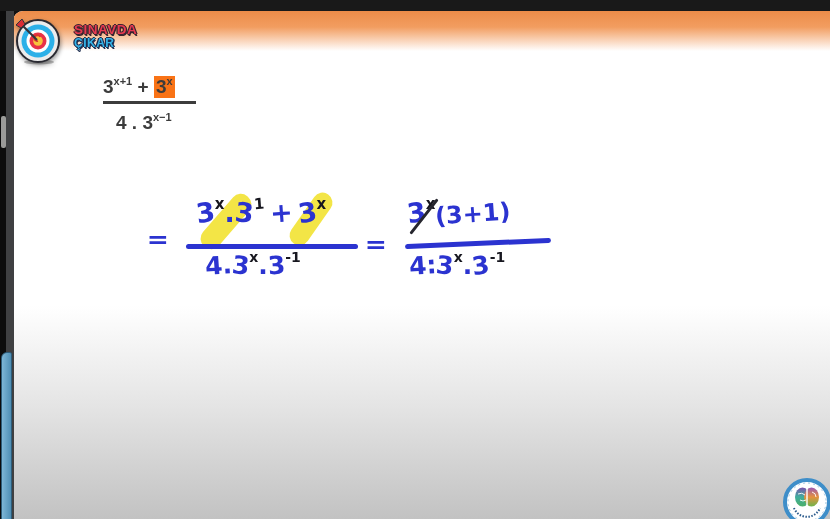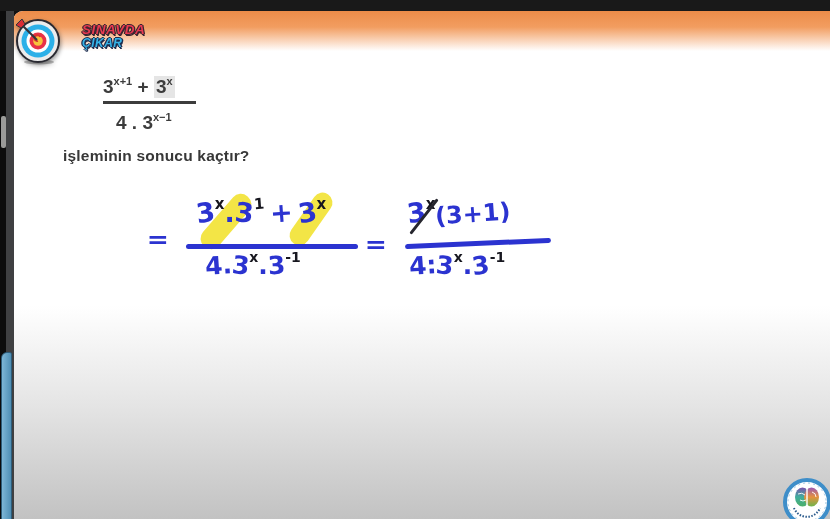--- a/index.html
+++ b/index.html
@@ -17,31 +17,31 @@
   .stage { position:absolute; left:13px; top:11px; width:817px; height:508px;
            background:linear-gradient(180deg,#ffffff 0%,#ffffff 58%,#e4e4e4 78%,#c2c2c2 100%);
            border-top-left-radius:10px; z-index:1; }
   .band { position:absolute; left:13px; top:11px; width:817px; height:40px;
           background:linear-gradient(180deg,#ec8c49 0%,#f29d60 40%, rgba(255,255,255,0) 100%);
           border-top-left-radius:10px; z-index:2; }
 
   
   .brand { position:absolute; left:14px; top:17px; z-index:7; display:flex; align-items:flex-start; }
   .dartboard { width:48px; height:48px; filter:drop-shadow(1px 2px 2px rgba(0,0,0,.4)); }
-  .brand-text { margin-left:20px; margin-top:6px; font-weight:bold; font-style:italic; line-height:1.05; }
+  .brand-text { margin-left:12px; margin-top:6px; font-weight:bold; line-height:1.05; }
   .brand1 { font-size:13.5px; letter-spacing:.5px; color:#e83a50;
             text-shadow:-1.3px 0 #3a2430,1.3px 0 #3a2430,0 -1.3px #3a2430,0 1.3px #3a2430,1px 1.5px 0 #3a2430; }
   .brand2 { font-size:12px; letter-spacing:.5px; color:#35b4e8;
             text-shadow:-1.3px 0 #1c2d4f,1.3px 0 #1c2d4f,0 -1.3px #1c2d4f,0 1.3px #1c2d4f,1px 1.5px 0 #1c2d4f; }
 
   
   .pfrac { position:absolute; left:103px; top:76px; z-index:3; color:#3c3c3c; font-weight:bold; }
   .pnum { font-size:19px; white-space:nowrap; }
   .pnum sup, .pden sup { font-size:11px; font-weight:bold; position:relative; top:-1px; }
-  .phl { background:#e5e5e5; padding:0 2px 1px 2px; }
+  .phl { background:#f97316; padding:0 2px 1px 2px; }
   .pbar { width:93px; height:2.6px; background:#3c3c3c; margin-top:3px; }
   .pden { font-size:19px; margin-top:8px; margin-left:13px; white-space:nowrap; }
   .question { position:absolute; left:63px; top:147px; z-index:3; font-size:15.5px; font-weight:bold; color:#383838; letter-spacing:.2px; }
 
   
   .hw { font-family:"DejaVu Sans", sans-serif; font-weight:bold; color:#2b33d0; z-index:3; }
   .hw-sup { color:#17171f; font-size:15px; position:relative; top:-13px; font-weight:bold; }
   .hw-base { font-size:27px; }
   .hw span { display:inline-block; }
   .rA { transform:rotate(-8deg); } .rB { transform:rotate(6deg); } .rC { transform:rotate(-4deg); }
@@ -94,21 +94,20 @@
       <div class="brand2">ÇIKAR</div>
     </div>
   </div>
 
   <div class="pfrac">
     <div class="pnum"><span>3</span><sup>x+1</sup><span> + </span><span class="phl"><span>3</span><sup>x</sup></span></div>
     <div class="pbar"></div>
     <div class="pden"><span>4 . 3</span><sup>x−1</sup></div>
   </div>
 
-  <div class="question">işleminin sonucu kaçtır?</div>
 
   <div class="swash swash1"></div>
   <div class="swash swash2"></div>
 
   <div class="hw eq" style="left:148px; top:226px;">=</div>
 
   <div class="hw num1">
     <span class="hw-base rA">3</span><span class="hw-sup">x</span><span class="hw-base">.</span><span class="hw-base rB">3</span><span class="hw-sup rC">1</span>&nbsp;<span class="hw-base rC">+</span>&nbsp;<span class="hw-base rA">3</span><span class="hw-sup">x</span>
   </div>
   <div class="bar1"></div>

